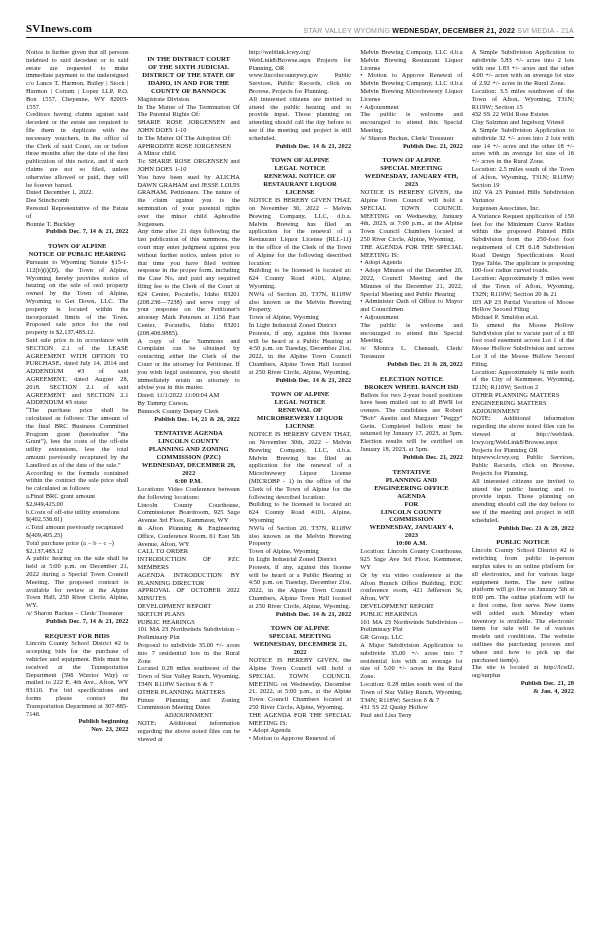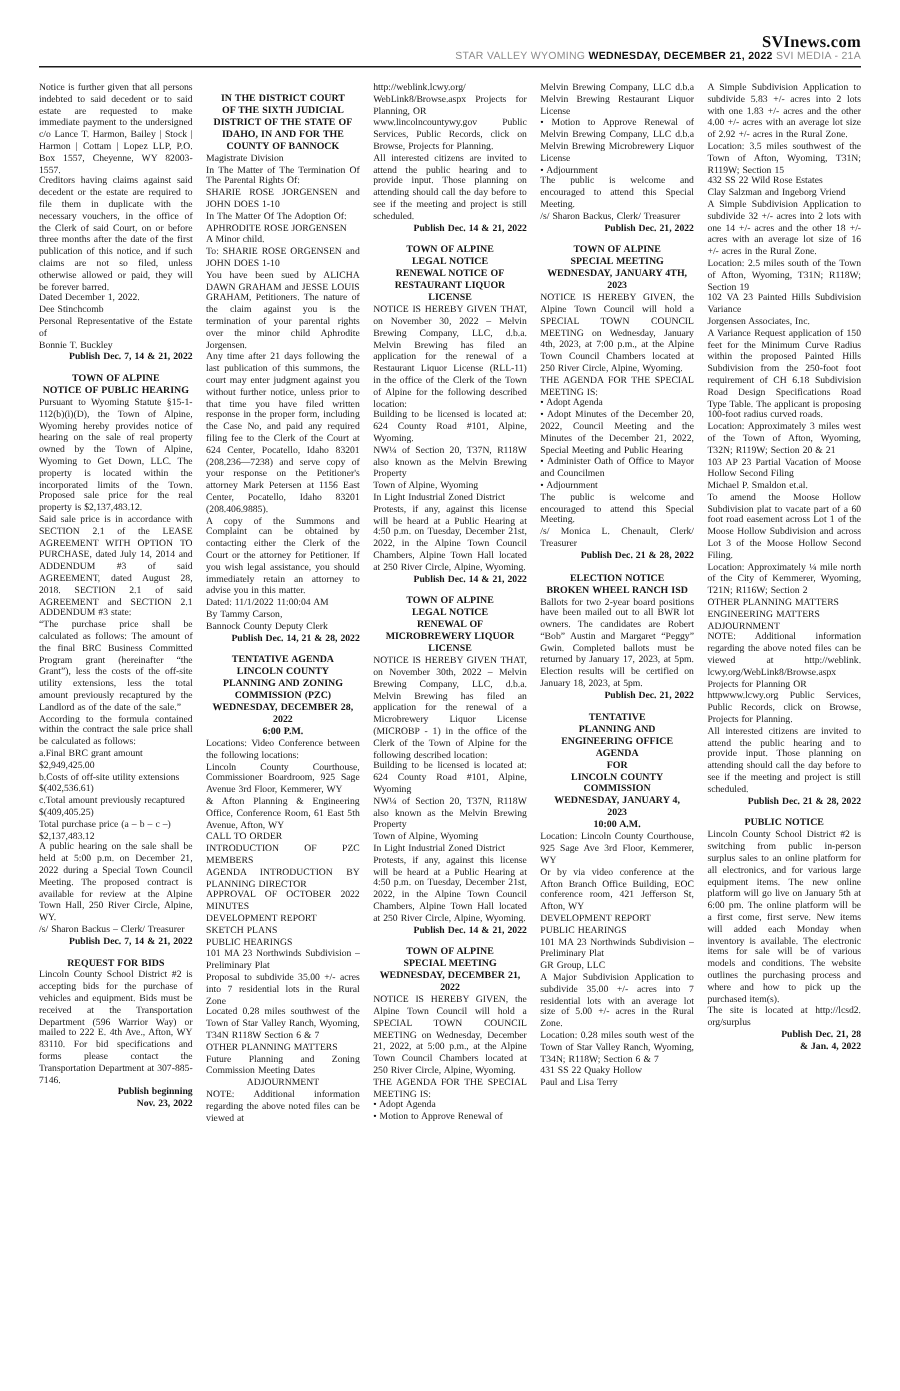--- a/index.html
+++ b/index.html
@@ -1,19 +1,19 @@
 <!DOCTYPE html>
 <html><head>
 <meta charset="utf-8">
 <style>
   html,body{margin:0;padding:0;background:#e8e8e8;}
   .page{width:600px;height:927px;background:#ffffff;overflow:hidden;position:relative;
         font-family:"Liberation Serif", serif;color:#151515;}
   .masthead{display:flex;justify-content:space-between;align-items:flex-end;
-            margin:22px 26px 0 26px;border-bottom:1.6px solid #1c1c1c;padding-bottom:3px;flex-direction:column;}
+            margin:22px 26px 0 26px;border-bottom:1.6px solid #1c1c1c;padding-bottom:3px;}
   .masthead .logo{font-weight:bold;font-size:11px;letter-spacing:.2px;color:#0e0e0e;}
   .dateline{font-family:"Liberation Sans", sans-serif;font-size:7px;letter-spacing:.2px;}
   .dateline .dim{color:#8d8d8d;}
   .dateline .strong{color:#111;font-weight:bold;}
   .columns{display:flex;gap:9px;padding:10px 26px 0 26px;}
   .col{flex:1 1 0;min-width:0;}
   .blk{font-size:6.45px;line-height:1.21;word-spacing:.4px;}
   .blk.p{text-align:justify;}
   .blk.c{text-align:center;}
   .blk.h{font-weight:bold;text-align:center;white-space:pre-line;margin-top:7px;font-size:6.6px;}

